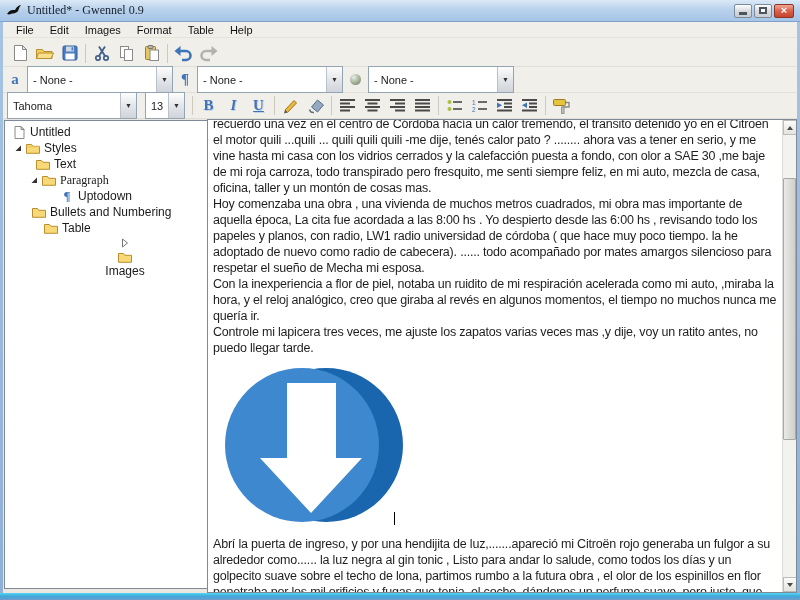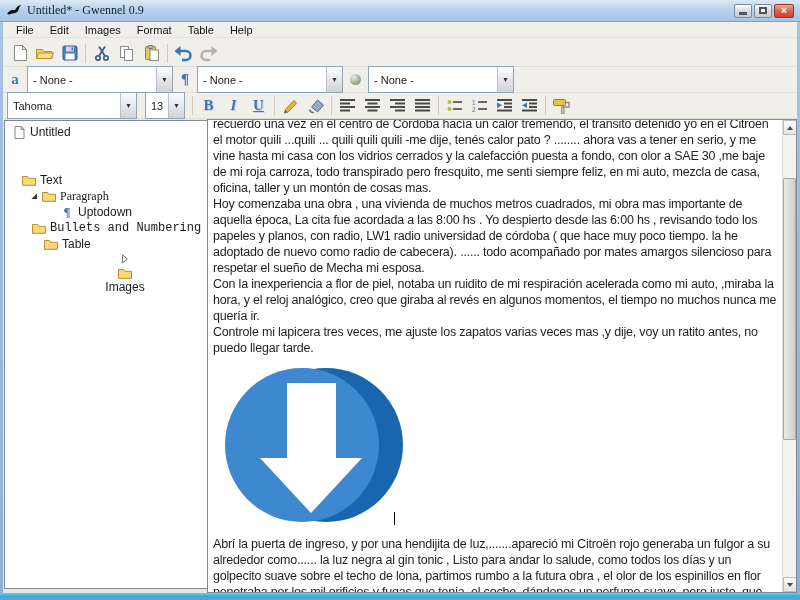--- a/index.html
+++ b/index.html
@@ -305,22 +305,36 @@
       <span class="ticon">
         <svg width="11" height="13" viewBox="0 0 11 13">
             <path d="M1,0.5 h6 l3,3 v9 h-9 z" fill="#fff" stroke="#8a8a8a"></path>
             <path d="M7,0.5 l3,3 h-3 z" fill="#e2e7ee" stroke="#8a8a8a"></path>
           </svg>
       </span>
       <span class="lbl">Untitled</span>
     </div>
 
 
-
-    <div class="trow" style="padding-left:16px;margin-top:32px;">
+    <div class="trow" style="padding-left:6px;">
+      <span class="texp">
+        <svg width="8" height="8" viewBox="0 0 8 8">
+            <polygon points="1.5,7 7,7 7,1.5" fill="#333"></polygon>
+          </svg>
+      </span>
+      <span class="ticon">
+        <svg width="14" height="12" viewBox="0 0 14 12">
+            <path d="M0.5,2.5 h5 l1.3,1.8 h6.7 v7 h-13 z" fill="#f7d977" stroke="#b98f2d"></path>
+            <path d="M0.5,4.8 h13" stroke="#e9c25a"></path>
+          </svg>
+      </span>
+      <span class="lbl">Styles</span>
+    </div>
+
+    <div class="trow" style="padding-left:30px;">
       <span class="ticon">
         <svg width="14" height="12" viewBox="0 0 14 12">
             <path d="M0.5,2.5 h5 l1.3,1.8 h6.7 v7 h-13 z" fill="#f7d977" stroke="#b98f2d"></path>
           </svg>
       </span>
       <span class="lbl">Text</span>
     </div>
 
     <div class="trow" style="padding-left:22px;font-family:Liberation Serif, serif;">
       <span class="texp">
@@ -334,21 +348,21 @@
           </svg>
       </span>
       <span class="lbl">Paragraph</span>
     </div>
 
     <div class="trow" style="padding-left:54px;">
       <span class="ticon tpil">¶</span>
       <span class="lbl">Uptodown</span>
     </div>
 
-    <div class="trow" style="padding-left:26px;font-family:Liberation Mono, monospace;">
+    <div class="trow" style="padding-left:26px;">
       <span class="ticon">
         <svg width="14" height="12" viewBox="0 0 14 12">
             <path d="M0.5,2.5 h5 l1.3,1.8 h6.7 v7 h-13 z" fill="#f7d977" stroke="#b98f2d"></path>
           </svg>
       </span>
       <span class="lbl">Bullets and Numbering</span>
     </div>
 
     <div class="trow" style="padding-left:38px;">
       <span class="ticon">

